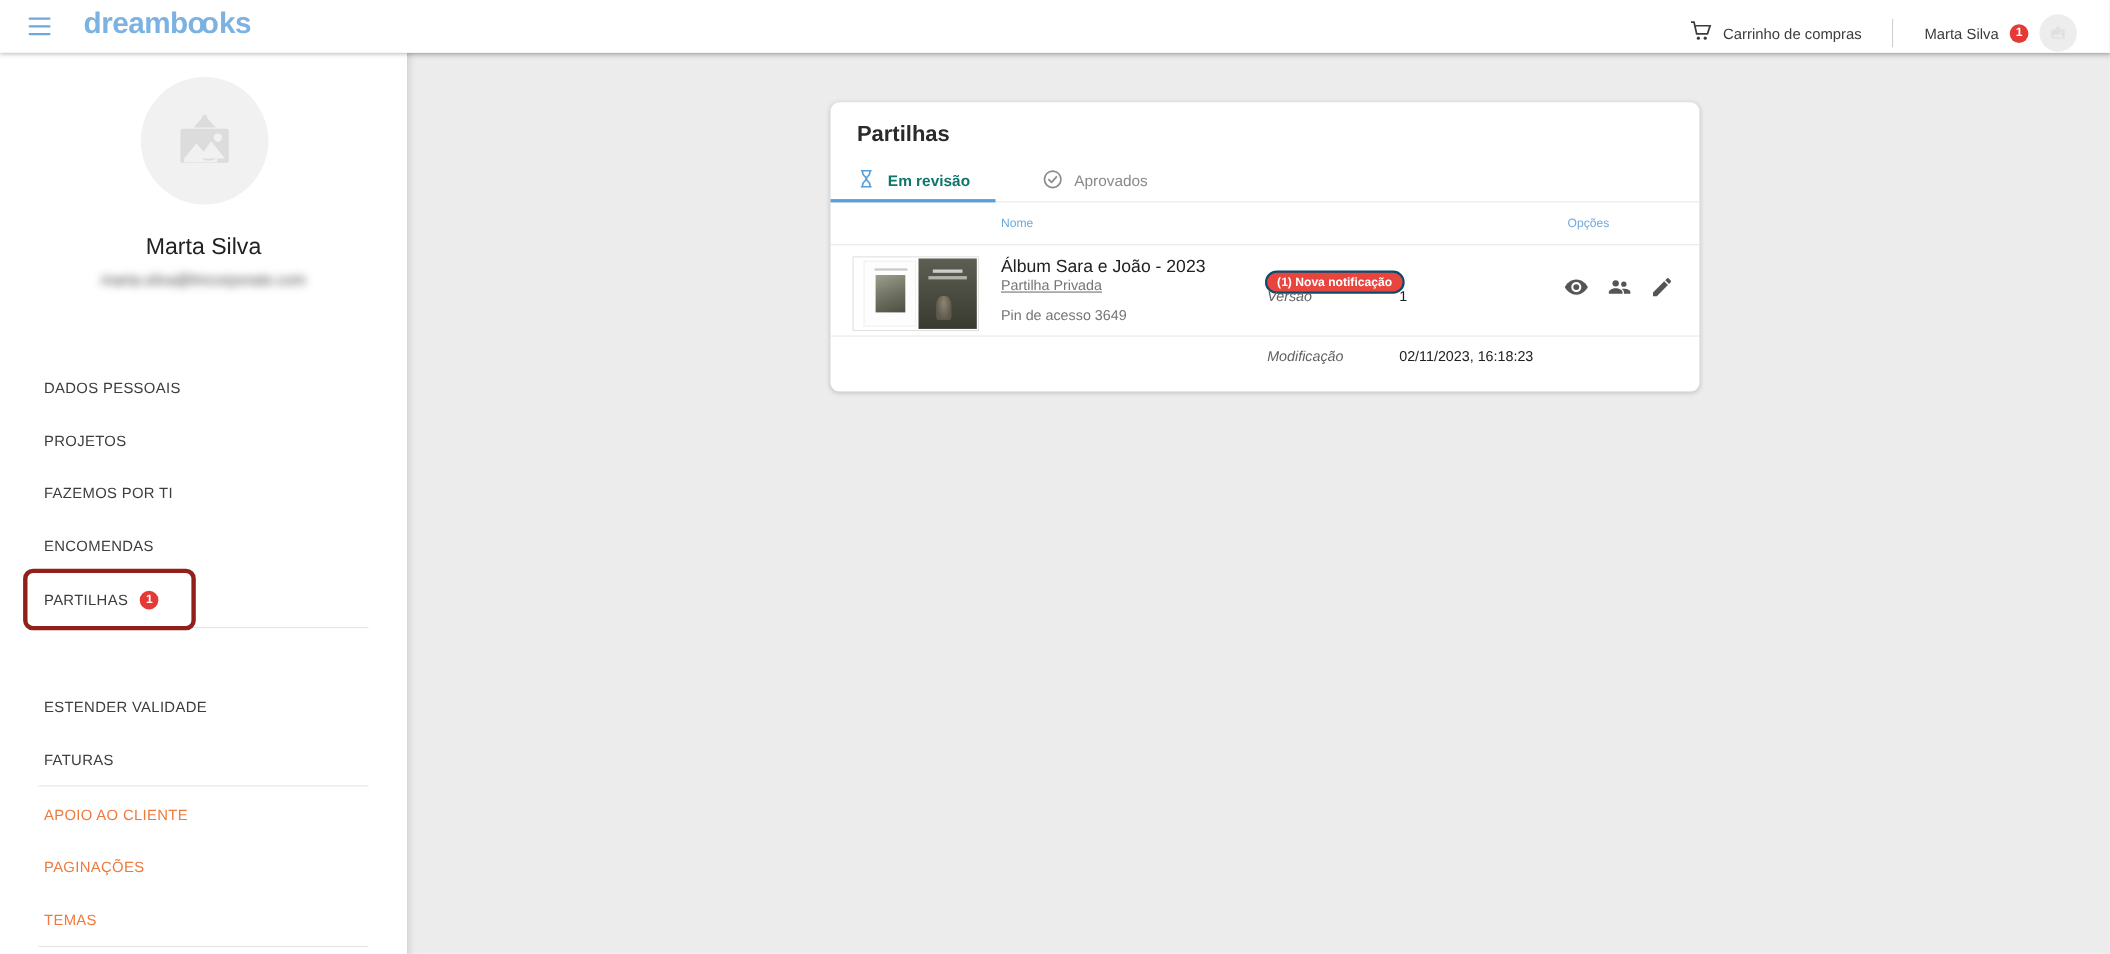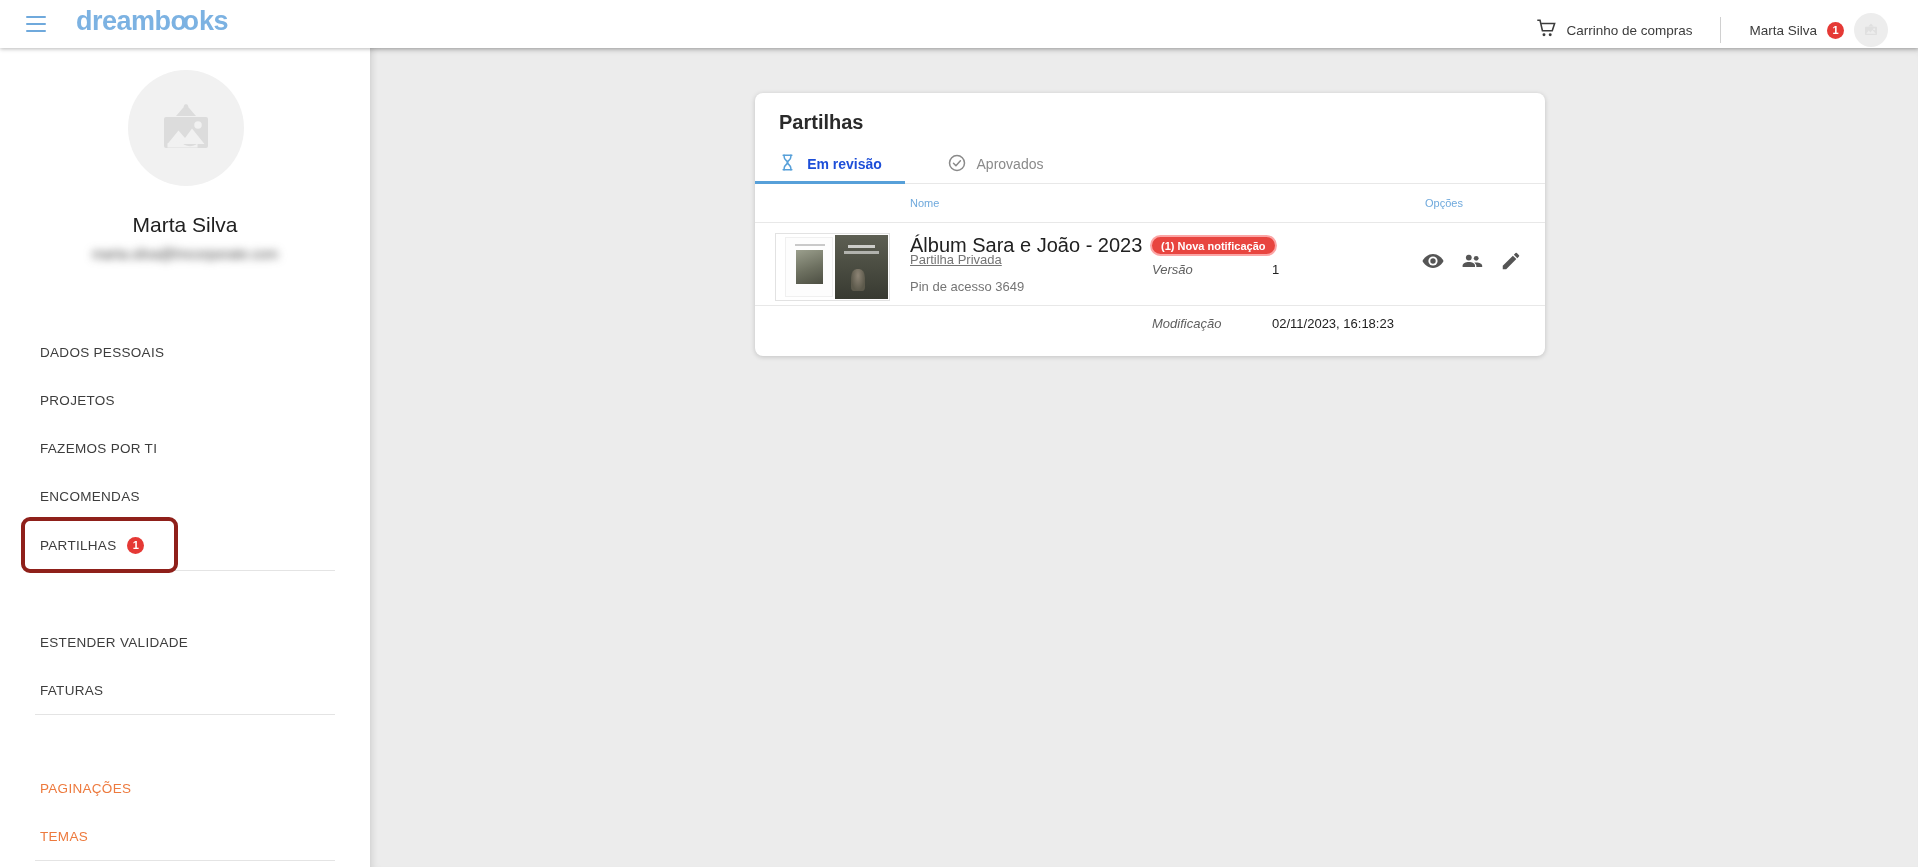--- a/index.html
+++ b/index.html
@@ -42,45 +42,45 @@
     border:4px solid #8f201a; border-radius:9px; z-index:5; pointer-events:none; }
 
   
   .main { position:absolute; top:48px; left:370px; width:1548px; height:819px; background:#ececec;
     box-shadow:inset 7px 0 7px -5px rgba(0,0,0,.12), inset 0 7px 7px -5px rgba(0,0,0,.10); }
   .card { position:absolute; left:385px; top:45px; width:790px; height:263px; background:#fff;
     border-radius:8px; box-shadow:0 1px 5px rgba(0,0,0,.18); }
   .card-title { position:absolute; left:24px; top:18px; font-size:20px; font-weight:bold; color:#2a2a2a; }
   .tab { position:absolute; top:52px; height:38px; display:flex; align-items:center; justify-content:center;
     gap:10px; cursor:pointer; font-size:14px; }
-  .tab1 { left:0; width:150px; color:#1d4ed8; font-weight:bold; }
+  .tab1 { left:0; width:150px; color:#0f766e; font-weight:bold; }
   .tab2 { left:172px; width:136px; color:#8a8a8a; }
   .tab-underline { position:absolute; left:0; top:88px; width:150px; height:3px; background:#57a0d9; z-index:2; }
   .hdiv { position:absolute; left:0; width:790px; height:1px; background:#e8e8e8; }
   .col-head { position:absolute; top:104px; font-size:11px; color:#6fa9dc; }
   .col-nome { left:155px; } .col-opcoes { left:670px; }
 
   .thumb { position:absolute; left:20px; top:140px; width:115px; height:68px; background:#fff;
     border:1px solid #e2e2e2; display:flex; align-items:center; padding-left:9px; }
   .cover-left { width:48px; height:60px; background:#fdfdfd; border:1px solid #f0f0f0; position:relative; }
   .cover-left .cap { position:absolute; top:6px; left:9px; width:30px; height:2px; background:#c9c9c9; }
   .cover-left .photo { position:absolute; top:12px; left:10px; width:27px; height:34px;
     background:linear-gradient(160deg,#9b9f8d 0%,#6d7060 55%,#4c4e42 100%); }
   .cover-right { width:53px; height:64px; margin-left:2px;
     background:linear-gradient(180deg,#5d5f53 0%,#4a4c41 50%,#383a31 100%); position:relative; }
   .cover-right .t1 { position:absolute; top:10px; left:13px; width:27px; height:2.5px; background:rgba(255,255,255,.7); }
   .cover-right .t2 { position:absolute; top:16px; left:9px; width:35px; height:2.5px; background:rgba(255,255,255,.55); }
   .cover-right .fig { position:absolute; bottom:8px; left:16px; width:14px; height:22px;
     background:radial-gradient(ellipse at 50% 30%,#8d8475 0%,#5d5a4c 70%); border-radius:40% 40% 20% 20%; }
 
-  .row-title { position:absolute; left:155px; top:141px; font-size:20px; color:#212121; }
+  .row-title { position:absolute; left:155px; top:141px; font-size:16px; color:#212121; }
   .row-sub   { position:absolute; left:155px; top:159px; font-size:13px; color:#757575;text-decoration:underline; }
   .row-pin   { position:absolute; left:155px; top:186px; font-size:13px; color:#757575; }
 
-  .notif-pill { position:absolute; left:395px; top:142px; background:#e8453f; border:2px solid #fca5a5;
+  .notif-pill { position:absolute; left:395px; top:153px; background:#e8453f; border:2px solid #0c4a6e;
     color:#fff; font-size:11px; font-weight:bold; padding:2.5px 9px; border-radius:12px; white-space:nowrap; }
   .meta-label { position:absolute; left:397px; font-size:13px; font-style:italic; color:#5f5f5f; }
   .meta-value { position:absolute; left:517px; font-size:13px; color:#212121; }
   .mv1 { top:169px; } .mv2 { top:191px;margin-top:32px; }
 
   .row-icons { position:absolute; left:666px; top:156px; display:flex; gap:15px; }
   .row-icons .ic { width:24px; height:24px; cursor:pointer; display:flex; align-items:center; justify-content:center; }
 </style>
 </head>
 <body>
@@ -152,20 +152,23 @@
   </div>
   <div class="annotation-box"></div>
   <div class="side-divider" style="top:522px"></div>
   <div class="nav-item" style="top:570px">
       <span>ESTENDER VALIDADE</span>
     </div>
   <div class="nav-item" style="top:618px">
       <span>FATURAS</span>
     </div>
   <div class="side-divider" style="top:666px"></div>
+  <div class="nav-item accent" style="top:668px">
+      <span>APOIO AO CLIENTE</span>
+    </div>
   <div class="nav-item accent" style="top:716px">
       <span>PAGINAÇÕES</span>
     </div>
   <div class="nav-item accent" style="top:764px">
       <span>TEMAS</span>
     </div>
   <div class="side-divider" style="top:812px"></div>
 </div>
 
 <div class="main">

